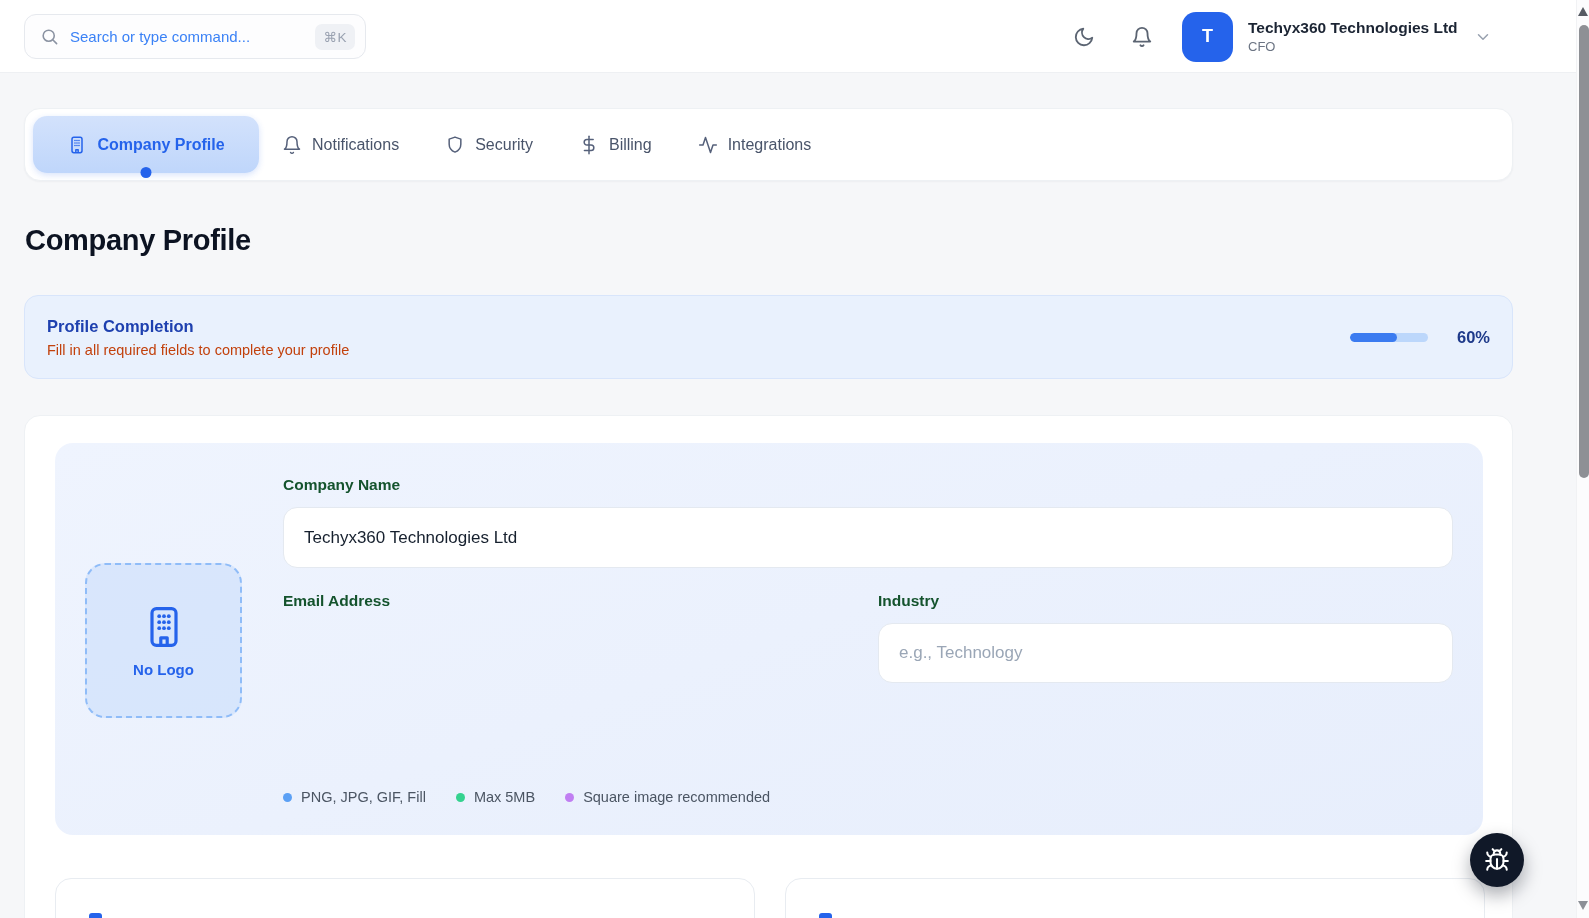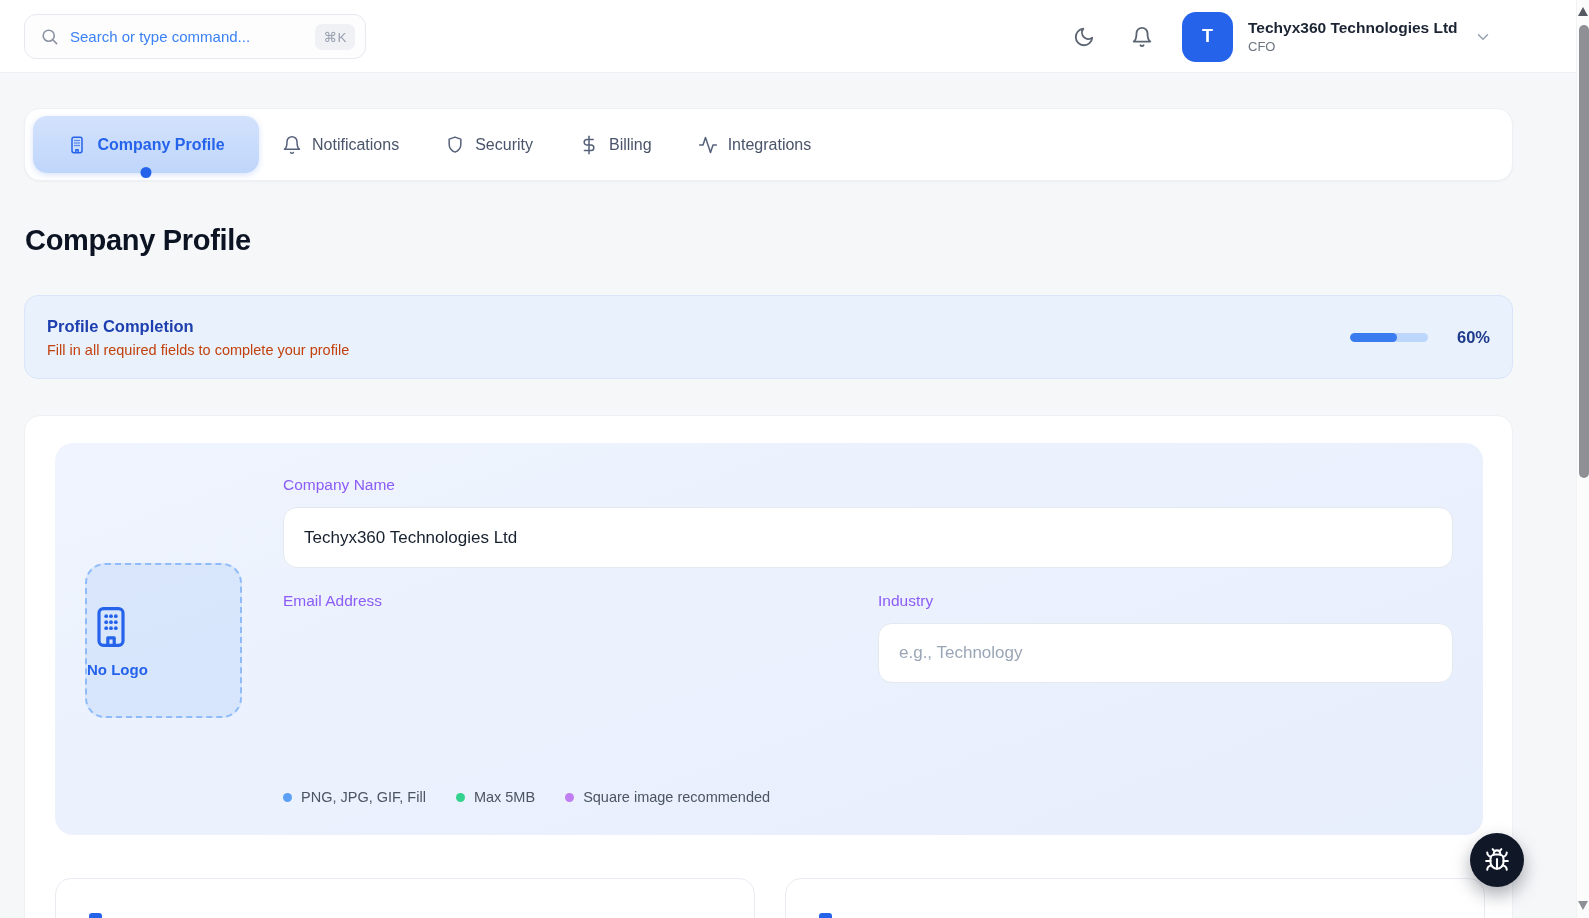--- a/index.html
+++ b/index.html
@@ -37,23 +37,23 @@
   .completion-title { font-size:16.5px; font-weight:bold; color:#1e40af; }
   .completion-sub { font-size:14.5px; color:#c2410c; margin-top:6px; }
   .progress-wrap { display:flex; align-items:center; gap:29px; }
   .progress-track { width:78px; height:9px; border-radius:6px; background:#bcd7fb; overflow:hidden; }
   .progress-fill { height:100%; border-radius:6px; background:#3b7bf0; }
   .progress-label { font-size:16.5px; font-weight:bold; color:#1e3a8a; }
 
   
   .main-card { position:absolute; left:24px; top:415px; width:1489px; height:520px; background:#ffffff; border:1px solid #eef1f4; border-radius:16px; }
   .form-card { position:absolute; left:55px; top:443px; width:1428px; height:392px; border-radius:18px; background:linear-gradient(160deg,#eff4fe 0%,#e7eefc 100%); }
-  .logo-box { position:absolute; left:85px; top:563px; width:157px; height:155px; border:2px dashed #8fbcf8; border-radius:20px; background:rgba(190,216,250,.45); display:flex; flex-direction:column; align-items:flex-start; justify-content:center; gap:10px; cursor:pointer; }
+  .logo-box { position:absolute; left:85px; top:563px; width:157px; height:155px; border:2px dashed #8fbcf8; border-radius:20px; background:rgba(190,216,250,.45); display:flex; flex-direction:column; align-items:center; justify-content:center; gap:10px; cursor:pointer; }
   .logo-box .logo-label { color:#2563eb; font-size:15px; font-weight:bold; }
-  .field-label { position:absolute; font-size:15.5px; font-weight:normal; color:#8b5cf6; }
+  .field-label { position:absolute; font-size:15.5px; font-weight:bold; color:#14532d; }
   .text-input { position:absolute; height:61px; background:#ffffff; border:1px solid #e4e9f0; border-radius:14px; font-family:"Liberation Sans",sans-serif; font-size:17px; color:#16202e; padding:0 20px; outline:none; }
   .text-input::placeholder { color:#9aa6b6; }
   .upload-btn { position:absolute; left:283px; top:714px; width:224px; height:53px; border:none; border-radius:14px; background:#2563eb; color:#ffffff; font-family:"Liberation Sans",sans-serif; font-size:16.5px; font-weight:bold; display:flex; align-items:center; justify-content:center; gap:11px; cursor:pointer; box-shadow:0 6px 14px rgba(37,99,235,.28); }
   .hints { position:absolute; left:283px; top:789px; display:flex; align-items:center; gap:30px; }
   .hint { display:flex; align-items:center; gap:9px; font-size:14.5px; color:#4b5563; white-space:nowrap; }
   .hint .dot { width:9px; height:9px; border-radius:50%; }
 
   
   .sub-card { position:absolute; top:878px; width:700px; height:60px; background:#ffffff; border:1.5px solid #e8ecf1; border-radius:16px; overflow:hidden; }
   .sub-card.left { left:55px; }

